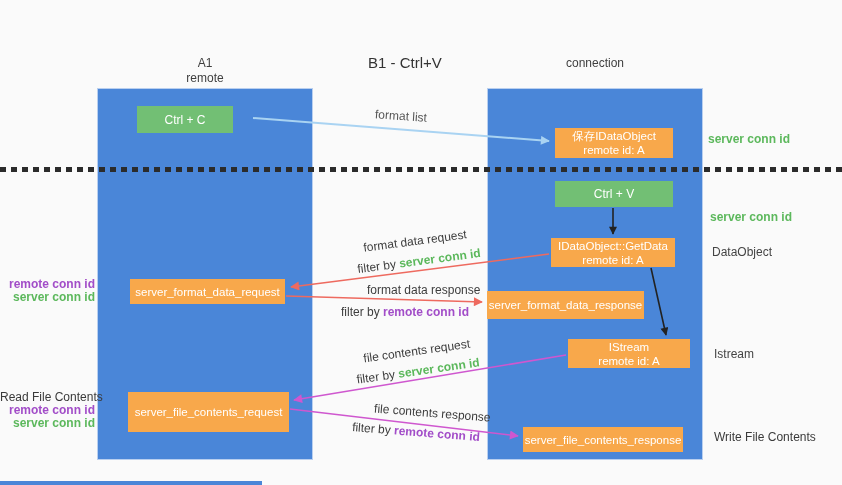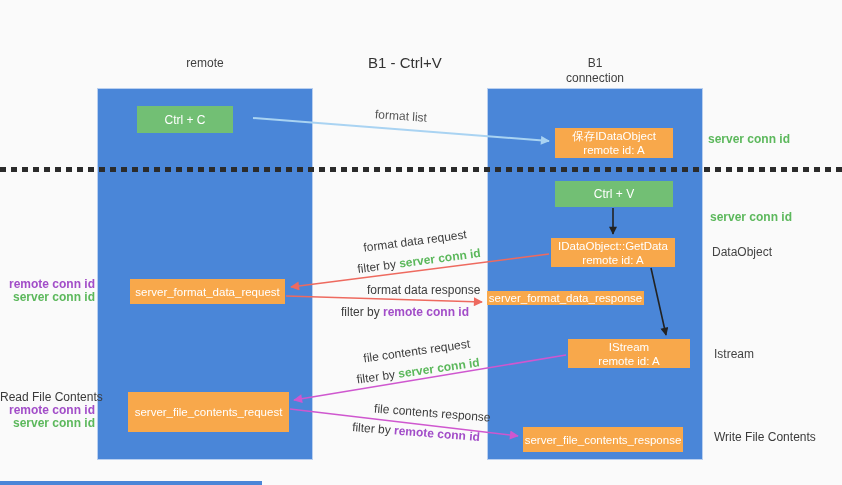--- a/index.html
+++ b/index.html
@@ -43,21 +43,21 @@
   .btn-ctrl-c{left:137px;top:106px;width:96px;height:27px;}
   .btn-ctrl-v{left:555px;top:181px;width:118px;height:26px;}
 
   
   .obox{background:var(--box-orange);color:#fff;font-size:11.5px;line-height:14px;text-align:center;
     display:flex;flex-direction:column;align-items:center;justify-content:center;z-index:4;}
   .box-save{left:555px;top:128px;width:118px;height:30px;}
   .box-getdata{left:551px;top:238px;width:124px;height:29px;}
   .box-istream{left:568px;top:339px;width:122px;height:29px;}
   .box-fmt-req{left:130px;top:279px;width:155px;height:25px;}
-  .box-fmt-resp{left:487px;top:291px;width:157px;height:14px;}
+  .box-fmt-resp{left:487px;top:291px;width:157px;height:28px;}
   .box-file-req{left:128px;top:392px;width:161px;height:40px;}
   .box-file-resp{left:523px;top:427px;width:160px;height:25px;}
 
   
   .lbl{font-size:12px;color:#3d3d3d;white-space:nowrap;z-index:5;}
   .green{color:var(--green-text);font-weight:bold;}
   .purple{color:var(--purple-text);font-weight:bold;}
 
   .lbl-format-list{left:375px;top:109px;color:#555;transform:rotate(4deg);}
   .lbl-fdr{left:363px;top:234px;transform:rotate(-7.5deg);}
@@ -82,24 +82,24 @@
   .bottom-strip{left:0;top:481px;width:262px;height:4px;background:var(--column-blue);z-index:1;}
 </style>
 </head>
 <body>
 
 <div class="abs title">
   <div>B1 - Ctrl+V</div>
 </div>
 
 <div class="abs col-hdr col-hdr-left">
+  <div>A1</div>
   <div>remote</div>
 </div>
 <div class="abs col-hdr col-hdr-right">
-  <div>B1</div>
   <div>connection</div>
 </div>
 
 <div class="abs col col-left"></div>
 <div class="abs col col-right"></div>
 
 <div class="abs dots"></div>
 
 <svg class="abs arrows" width="842" height="485">
   <defs>

